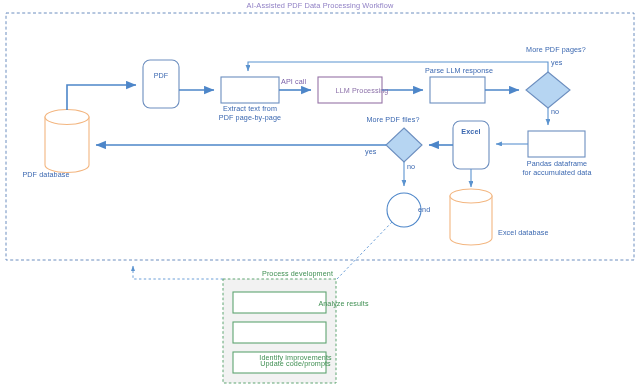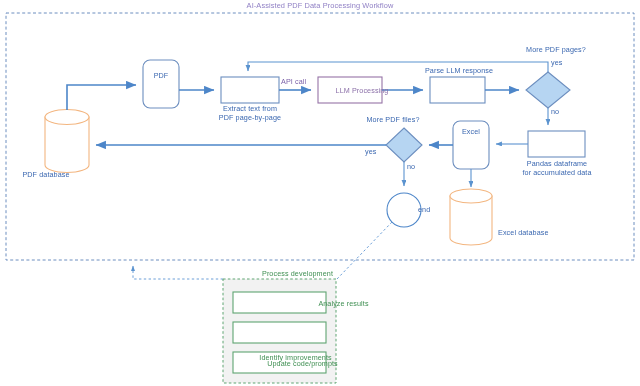--- a/index.html
+++ b/index.html
@@ -118,27 +118,27 @@
 
 <div class="lbl center" style="left:46px; top:170px;">PDF database</div>
 <div class="lbl center" style="left:161px; top:71px;">PDF</div>
 <div class="lbl center" style="left:250px; top:104px;">Extract text from</div>
 <div class="lbl center" style="left:250px; top:113px;">PDF page-by-page</div>
 <div class="lbl center" style="left:350px; top:86px; color:#8b6fa8;margin-left:12px;">LLM Processing</div>
 <div class="lbl center" style="left:459px; top:66px;">Parse LLM response</div>
 <div class="lbl center" style="left:556px; top:45px;">More PDF pages?</div>
 <div class="lbl center" style="left:557px; top:159px;">Pandas dataframe</div>
 <div class="lbl center" style="left:557px; top:168px;">for accumulated data</div>
-<div class="lbl center" style="left:471px; top:127px;">Excel</div>
+<div class="lbl center" style="left:471px; top:127px;font-weight:bold;">Excel</div>
 <div class="lbl center" style="left:393px; top:115px;">More PDF files?</div>
 <div class="lbl" style="left:498px; top:228px;">Excel database</div>
 <div class="lbl" style="left:418px; top:205px;">end</div>
 
 <div class="lbl" style="left:281px; top:77px; color:#7a5fa8;">API call</div>
 <div class="lbl" style="left:551px; top:58px;">yes</div>
 <div class="lbl" style="left:551px; top:107px;">no</div>
 <div class="lbl" style="left:365px; top:147px;">yes</div>
 <div class="lbl" style="left:407px; top:162px;">no</div>
 
 <div class="lbl green center" style="left:281px; top:269px;">Process development</div>
 <div class="lbl green center" style="left:279px; top:299px;margin-left:48px;">Analyze results</div>
 <div class="lbl green center" style="left:279px; top:329px;margin-top:24px;">Identify improvements</div>
-<div class="lbl green center" style="left:279px; top:359px;margin-left:7px;">Update code/prompts</div>
+<div class="lbl green center" style="left:279px; top:359px;">Update code/prompts</div>
 
 </body></html>

